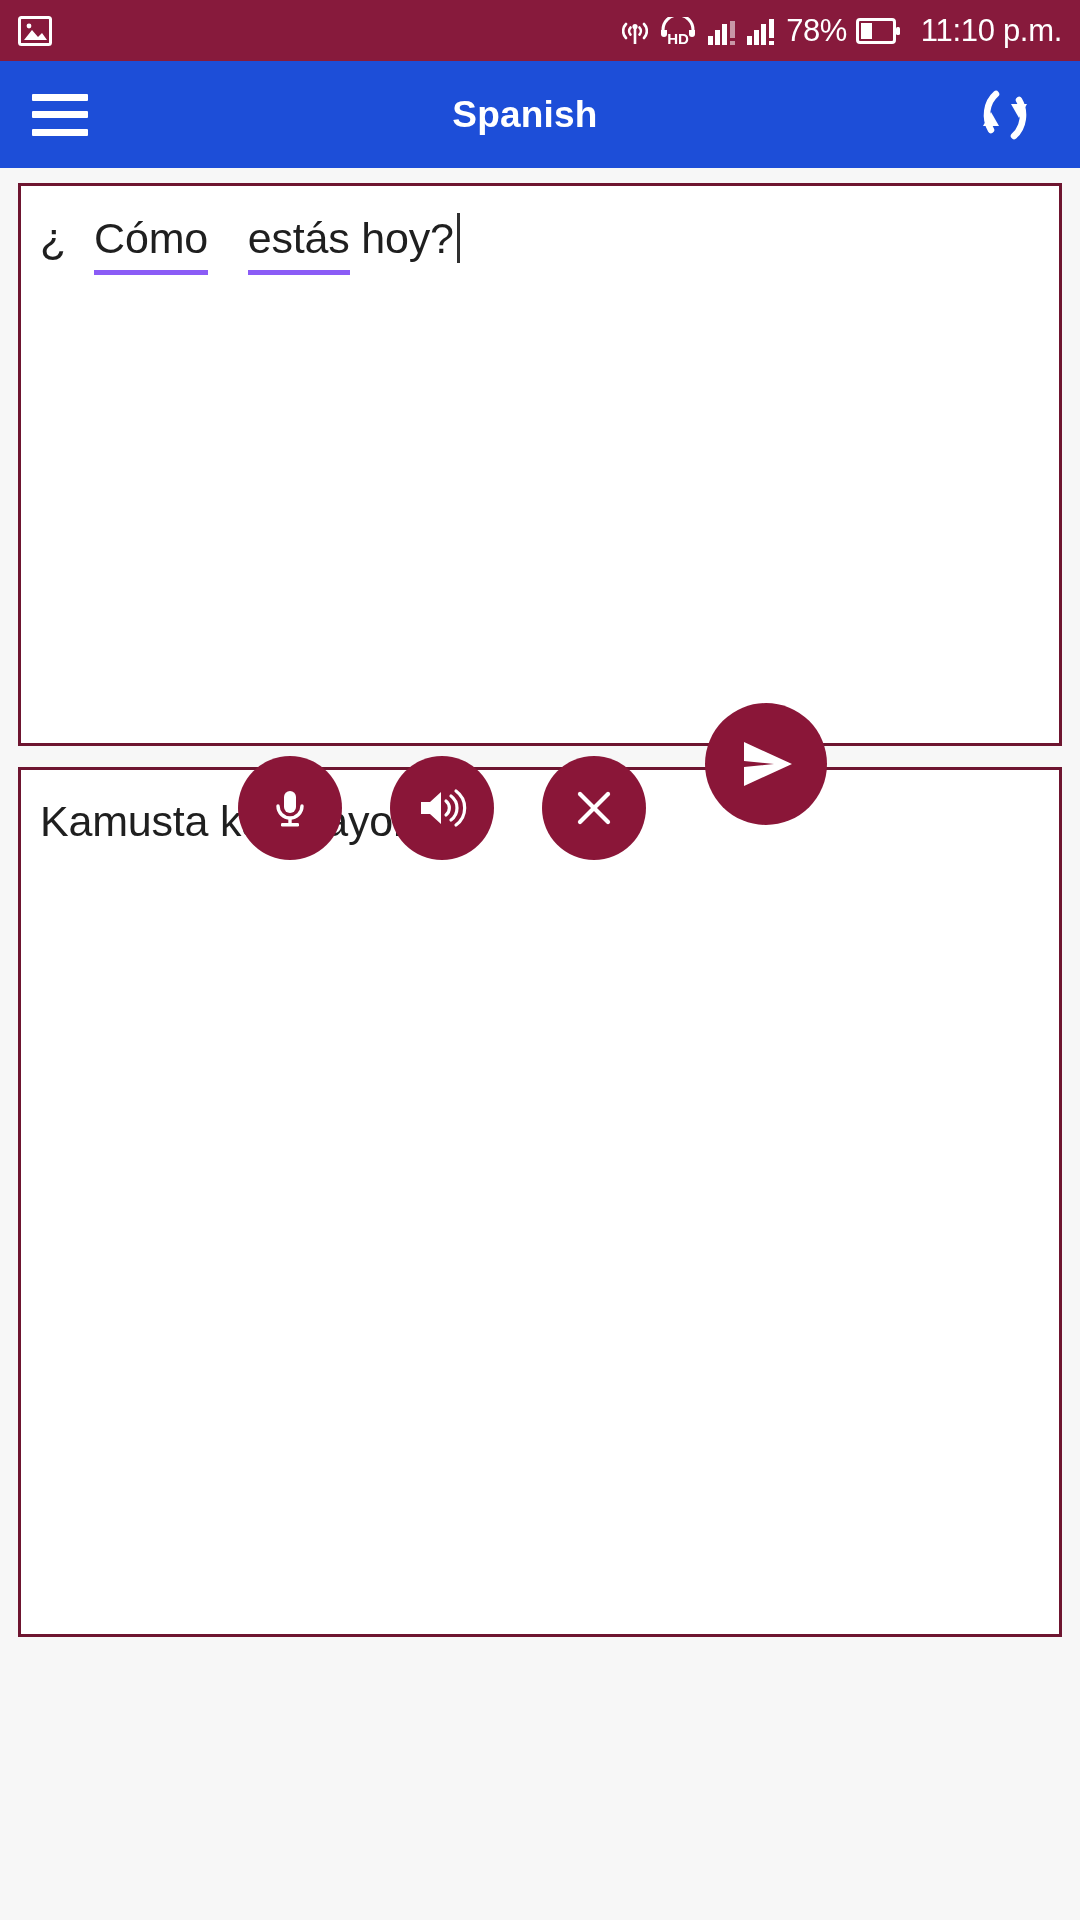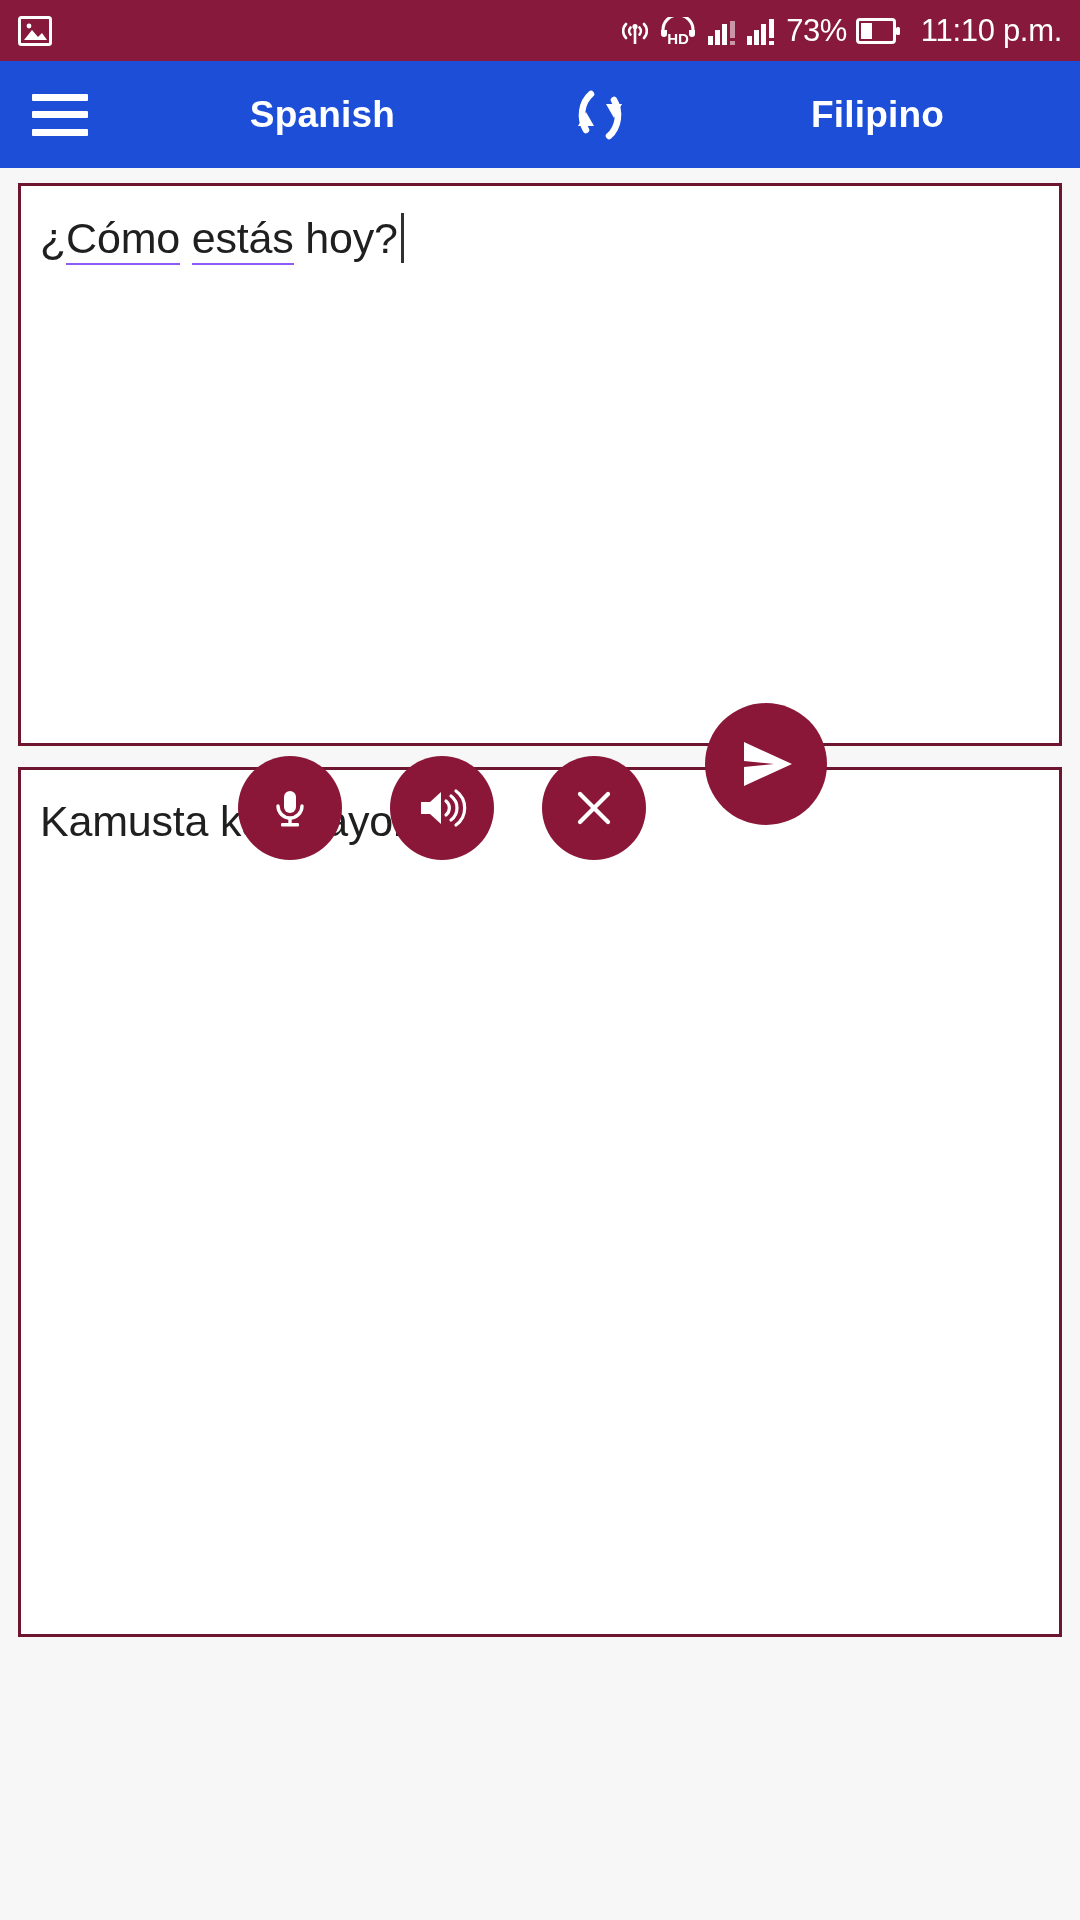--- a/index.html
+++ b/index.html
@@ -162,22 +162,23 @@
     top: 27px;
     right: 20px;
     font-size: 43px;
     color: #1f1f1f;
     line-height: 1.12;
     white-space: nowrap;
     letter-spacing: -0.2px;
   }
 
   .misspell {
-    border-bottom: 2px solid #8b5cf6;
-    padding-bottom: 1px;
+    border-bottom: 5px solid #8b5cf6;
+    padding-bottom: 8px;
+    margin-left: 28px;
   }
 
   .caret {
     display: inline-block;
     width: 3px;
     height: 50px;
     background: #303030;
     vertical-align: -10px;
     margin-left: 3px;
   }
@@ -272,21 +273,21 @@
       <span class="sig-icon">
         <svg viewBox="0 0 30 28" width="30" height="28">
           <rect x="0" y="19" width="5" height="9" fill="#ffffff"></rect>
           <rect x="7" y="13" width="5" height="15" fill="#ffffff"></rect>
           <rect x="14" y="7" width="5" height="21" fill="#ffffff"></rect>
           <rect x="22" y="2" width="5" height="19" fill="#ffffff"></rect>
           <rect x="22" y="24" width="5" height="4" fill="#ffffff"></rect>
         </svg>
       </span>
 
-      <span class="battery-pct">73%</span>
+      <span class="battery-pct">78%</span>
 
       <span class="battery-icon">
         <svg viewBox="0 0 44 26" width="44" height="26">
           <rect x="1.5" y="1.5" width="37" height="23" rx="2.5" fill="none" stroke="#ffffff" stroke-width="3"></rect>
           <rect x="5" y="5" width="11" height="16" fill="#ffffff"></rect>
           <rect x="40" y="9" width="4" height="8" rx="1.5" fill="#ffffff"></rect>
         </svg>
       </span>
 
       <span class="clock">11:10 p.m.</span>
@@ -309,21 +310,20 @@
       <span class="swap-icon">
         <svg viewBox="0 0 86 86" width="86" height="86">
           <path d="M29 58 A22 26 0 0 1 34 22" fill="none" stroke="#ffffff" stroke-width="6.5" stroke-linecap="round"></path>
           <path d="M57 28 A22 26 0 0 1 52 64" fill="none" stroke="#ffffff" stroke-width="6.5" stroke-linecap="round"></path>
           <path d="M29 40 L37 54 L21 54 Z" fill="#ffffff"></path>
           <path d="M57 46 L49 32 L65 32 Z" fill="#ffffff"></path>
         </svg>
       </span>
     </div>
 
-    <div class="lang-label">Filipino</div>
   </div>
 
   <div class="source-box">
     <div class="text-line">
       <span>¿</span><span class="misspell">Cómo</span><span> </span><span class="misspell">estás</span><span> </span><span>hoy?</span><span class="caret"></span>
     </div>
   </div>
 
   <div class="action-row">
 

